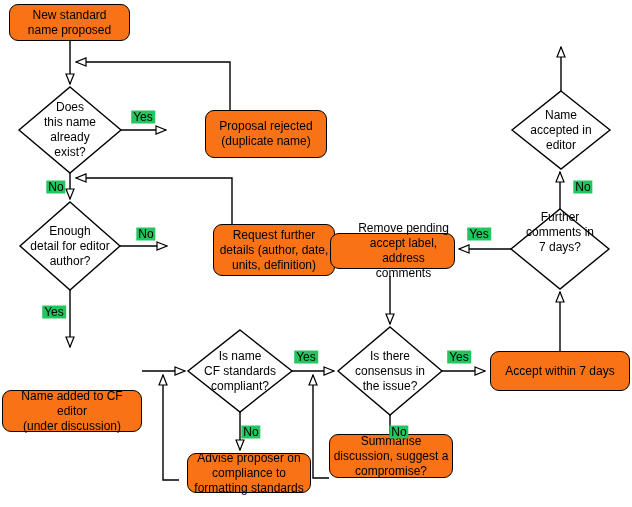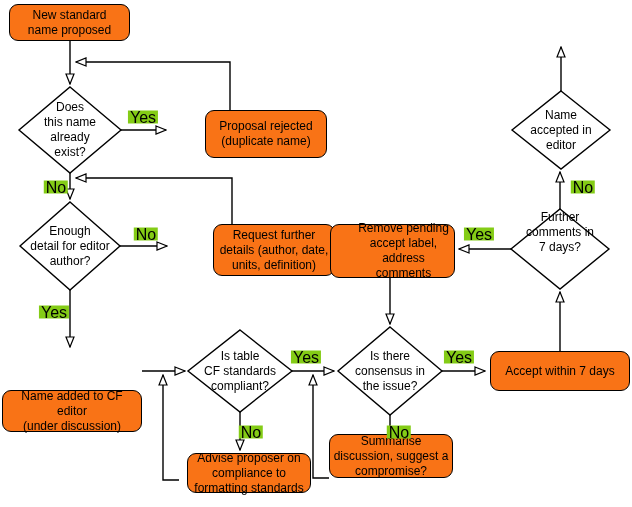--- a/index.html
+++ b/index.html
@@ -15,21 +15,21 @@
     display:flex; align-items:center; justify-content:center; text-align:center;
     font-size:12px; line-height:15px; white-space:pre-line; padding:1px 2px;
   }
   .dlabel {
     position:absolute; display:flex; align-items:center; justify-content:center;
     text-align:center; font-size:12px; line-height:15px; white-space:pre-line;
     pointer-events:none;
   }
   .elabel {
     position:absolute; transform:translate(-50%,-50%);
-    font-size:16px; line-height:13px; background:#84cc16; padding:0 2px;
+    font-size:12px; line-height:13px; background:#22c55e; padding:0 2px;
   }
 </style>
 </head>
 <body>
 
 <div id="canvas">
 
   <svg id="wires" viewBox="0 0 632 507" xmlns="http://www.w3.org/2000/svg">
     <defs>
       <marker id="arrow" markerUnits="userSpaceOnUse" markerWidth="12" markerHeight="10" viewBox="0 0 12 10" refX="11" refY="5" orient="auto">
@@ -76,33 +76,33 @@
 details (author, date,
 units, definition)</div>
   <div class="node" style="left:2px; top:350px; width:140px; height:42px;margin-top:40px;">Name added to CF editor
 (under discussion)</div>
   <div class="node" style="left:170px; top:453px; width:124px; height:40px;margin-left:17px;">Advise proposer on
 compliance to
 formatting standards</div>
   <div class="node" style="left:329px; top:434px; width:124px; height:44px;">Summarise
 discussion, suggest a
 compromise?</div>
-  <div class="node" style="left:330px; top:224px; width:125px; height:54px;padding-left:24px;">Remove pending
+  <div class="node" style="left:330px; top:233px; width:125px; height:36px;padding-left:24px;">Remove pending
 accept label, address
 comments</div>
   <div class="node" style="left:490px; top:351px; width:140px; height:40px;">Accept within 7 days</div>
 
   <div class="dlabel" style="left:10px; top:92px; width:120px; height:76px;">Does
 this name
 already
 exist?</div>
   <div class="dlabel" style="left:0px; top:216px; width:140px; height:60px;">Enough
 detail for editor
 author?</div>
-  <div class="dlabel" style="left:180px; top:341px; width:120px; height:60px;">Is table
+  <div class="dlabel" style="left:180px; top:341px; width:120px; height:60px;">Is name
 CF standards
 compliant?</div>
   <div class="dlabel" style="left:330px; top:341px; width:120px; height:60px;">Is there
 consensus in
 the issue?</div>
   <div class="dlabel" style="left:500px; top:202px; width:120px; height:60px;">Further
 comments in
 7 days?</div>
   <div class="dlabel" style="left:501px; top:100px; width:120px; height:60px;">Name
 accepted in

